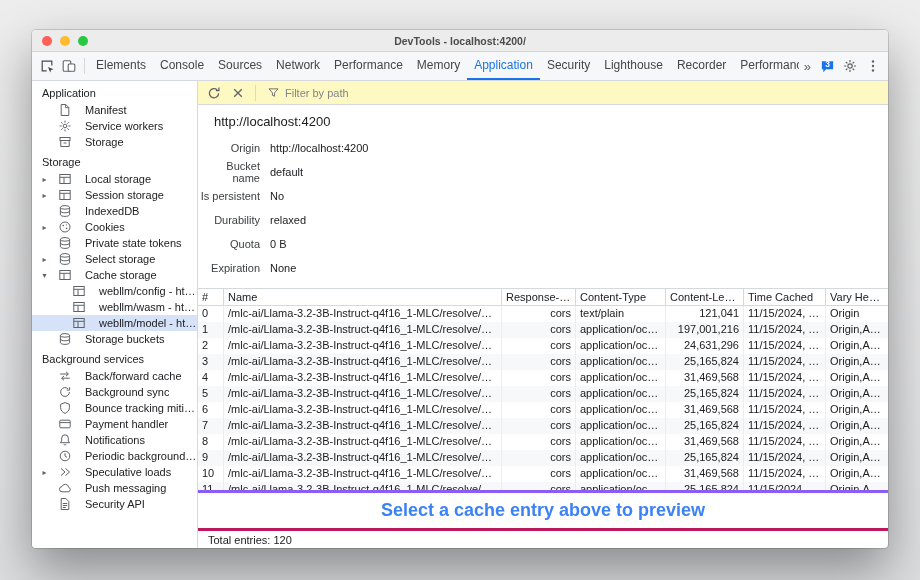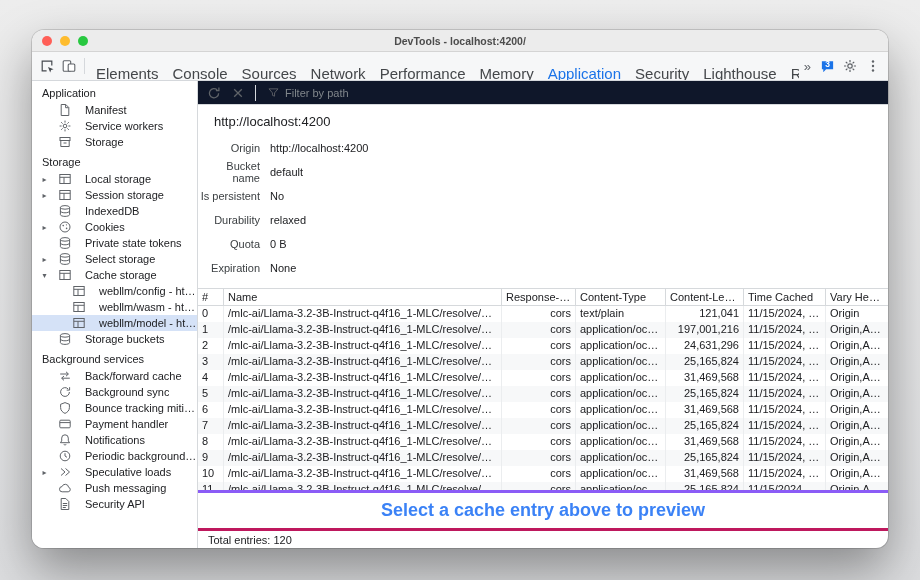--- a/index.html
+++ b/index.html
@@ -1,39 +1,39 @@
 <!DOCTYPE html>
 <html><head>
 <meta charset="utf-8">
 <style>
   * { margin:0; padding:0; box-sizing:border-box; }
   html,body { width:920px; height:580px; overflow:hidden; }
   body { font-family:"Liberation Sans", sans-serif; color:#202124; }
   .desktop { width:920px; height:580px; background:linear-gradient(#ededed,#dcdddf); position:relative; }
 
   .window { position:absolute; left:32px; top:30px; width:856px; height:518px; background:#fff;
-    border-radius:12px; overflow:hidden; display:flex; flex-direction:column;
+    border-radius:4px; overflow:hidden; display:flex; flex-direction:column;
     box-shadow:0 22px 50px rgba(0,0,0,.38), 0 0 0 1px rgba(0,0,0,.14); }
 
   
   .titlebar { flex:0 0 22px; background:#ececec; border-bottom:1px solid #d4d4d4; position:relative;
     display:flex; align-items:center; }
   .traffic { display:flex; gap:8px; padding-left:10px; z-index:2; }
   .light { width:10px; height:10px; border-radius:50%; display:inline-block; }
   .light.red{background:#ff5f57}.light.yellow{background:#febc2e}.light.green{background:#28c840}
   .win-title { position:absolute; left:0; right:0; text-align:center; font-size:10.5px; font-weight:bold; color:#4c4c4c; }
 
   
   .tabstrip { flex:0 0 28px; background:#f6f7f8; border-bottom:1px solid #d5d8dc; display:flex; align-items:center; padding:0 4px; }
   .tbtn { width:22px; height:22px; display:flex; align-items:center; justify-content:center; border-radius:3px; flex:0 0 auto; }
   .tbtn svg { width:16px; height:16px; }
   .vsep2 { width:1px; height:16px; background:#d5d8dc; margin:0 4px; flex:0 0 auto; }
   .tabs { display:flex; flex:1; min-width:0; overflow:hidden; white-space:nowrap; height:28px; }
-  .tab { height:28px; display:flex; align-items:center; gap:3px; padding:0 7px; font-size:15px; color:#44474a;
-    border-bottom:2px solid transparent; flex:0 0 auto;margin-top:8px; }
+  .tab { height:28px; display:flex; align-items:center; gap:3px; padding:0 7px; font-size:12px; color:#44474a;
+    border-bottom:2px solid transparent; flex:0 0 auto; }
   .tab.active { color:#1a73e8; border-bottom-color:#1a73e8; }
   .strip-right { display:flex; align-items:center; flex:0 0 auto; gap:1px; }
   .more-tabs { font-size:13px; color:#5f6368; padding:0 5px; }
   .badge { position:relative; width:21px; height:22px; display:flex; align-items:center; justify-content:center; }
   .badge svg { width:15px; height:15px; }
   .badge-count { position:absolute; inset:0; display:flex; align-items:center; justify-content:center;
     padding-bottom:5px; font-size:8.5px; font-weight:bold; color:#fff; }
 
   
   .content { flex:1; display:flex; min-height:0; }
@@ -42,21 +42,21 @@
   .sitem { height:16px; display:flex; align-items:center; padding-left:7px; font-size:11px; color:#202124; cursor:default;gap:8px; }
   .sitem.selected { background:#d5e2f7; }
   .sitem.indent { padding-left:21px; }
   .exp { width:11px; flex:0 0 11px; font-size:8px; color:#5f6368; text-align:center; }
   .icon { display:inline-flex; }
   .sitem .icon { width:14px; height:14px; flex:0 0 14px; margin-right:5px; }
   .sitem .icon svg { width:14px; height:14px; }
   .slabel { white-space:nowrap; overflow:hidden; text-overflow:ellipsis; }
 
   .main { flex:1; display:flex; flex-direction:column; min-width:0; }
-  .main-toolbar { flex:0 0 24px; border-bottom:1px solid #d6d9dc; display:flex; align-items:center; padding:0 5px; gap:2px; background:#0f172a; }
+  .main-toolbar { flex:0 0 24px; border-bottom:1px solid #d6d9dc; display:flex; align-items:center; padding:0 5px; gap:2px; background:#fef9c3; }
   .filter { display:flex; align-items:center; gap:5px; padding:0 5px; }
   .filter .icon svg { width:13px; height:13px; }
   .filter-text { font-size:11px; color:#80868b; }
 
   .cache-view { flex:1; display:flex; flex-direction:column; min-height:0; }
   .cache-title { flex:0 0 auto; font-size:13px; color:#202124; padding:9px 12px 5px 16px; }
   .meta { flex:0 0 auto; padding:2px 0 8px; }
   .meta-row { height:24px; display:flex; align-items:center; font-size:11px; }
   .meta-label { width:62px; flex:0 0 62px; text-align:right; color:#3c4043; }
   .meta-value { margin-left:10px; color:#202124; }

